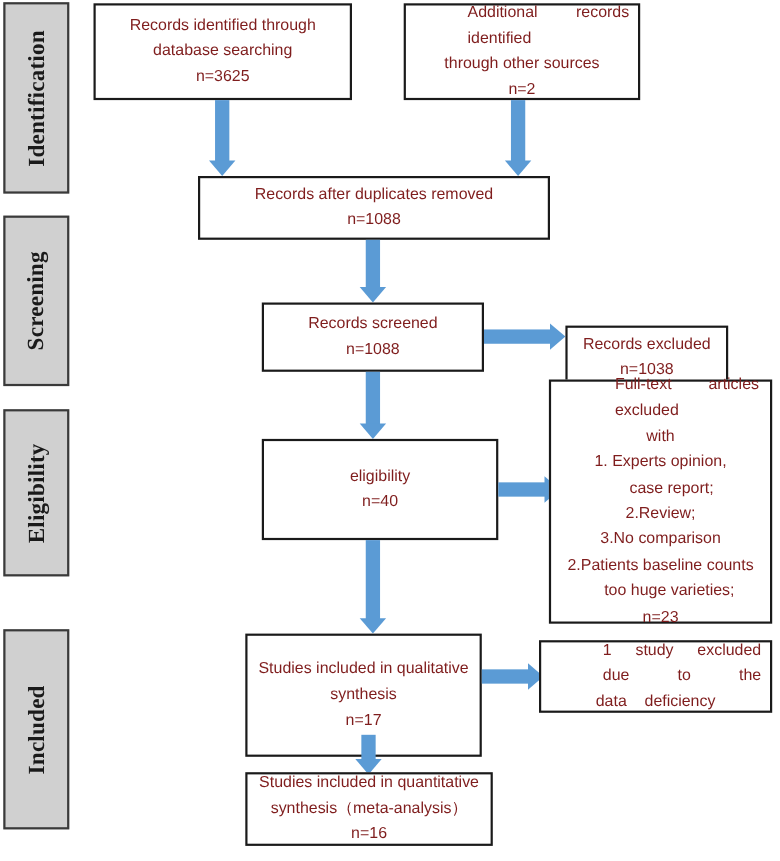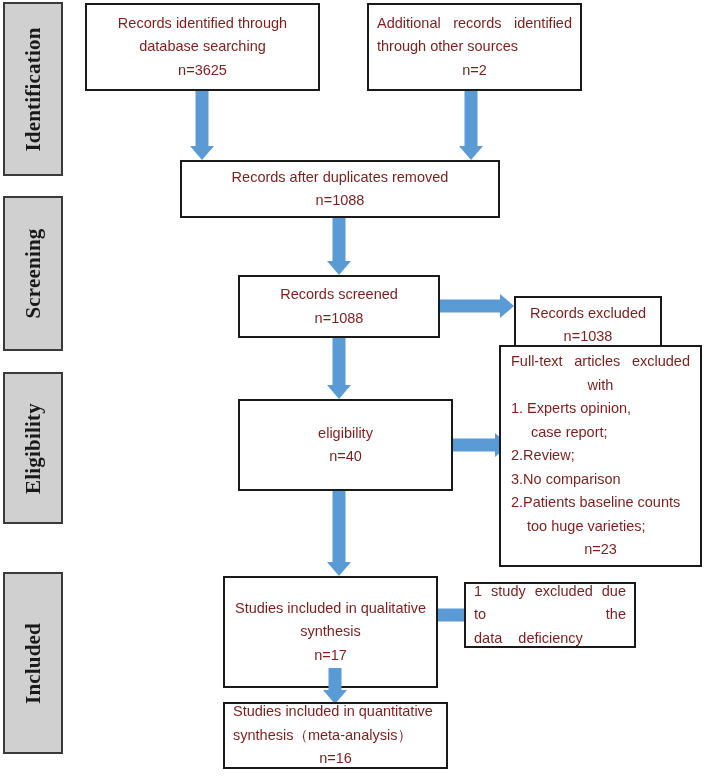--- a/index.html
+++ b/index.html
@@ -52,22 +52,22 @@
     justify-content: center;
     padding: 2px 8px;
   }
   .node .line {
     font-size: 14.5px;
     line-height: 1.62;
     color: #7f1d1d;
     white-space: pre-wrap;
   }
   .line.c   { text-align: center; }
-  .line.l   { text-align: left; }
-  .line.j   { text-align: justify; text-align-last: justify; }
+  .line.l   { text-align: center; }
+  .line.j   { text-align: justify; text-align-last: justify; margin-left: 48px; }
   .line.ind { padding-left: 20px; }
   .line.ind2{ padding-left: 16px; }
 
   
   .arrow-down {
     position: absolute;
     background: transparent;
   }
   .arrow-down .shaft {
     position: absolute;
@@ -215,21 +215,21 @@
     <div class="line c">Studies included in qualitative</div>
     <div class="line c">synthesis</div>
     <div class="line c">n=17</div>
   </div>
 
   <div class="arrow-right" style="left:438px; top:602px; width:56px; height:26px;">
     <div class="shaft" style="width:44px;"></div>
     <div class="head"></div>
   </div>
 
-  <div class="node" style="left:464px; top:582px; width:172px; height:66px;">
+  <div class="node" style="left:490px; top:582px; width:212px; height:66px;">
     <div class="line j">1  study  excluded  due  to  the</div>
     <div class="line l">data    deficiency</div>
   </div>
 
   <div class="arrow-down" style="left:322px; top:668px; width:26px; height:36px;">
     <div class="shaft" style="height:24px;"></div>
     <div class="head"></div>
   </div>
 
   <div class="node" style="left:223px; top:702px; width:225px; height:67px;">

